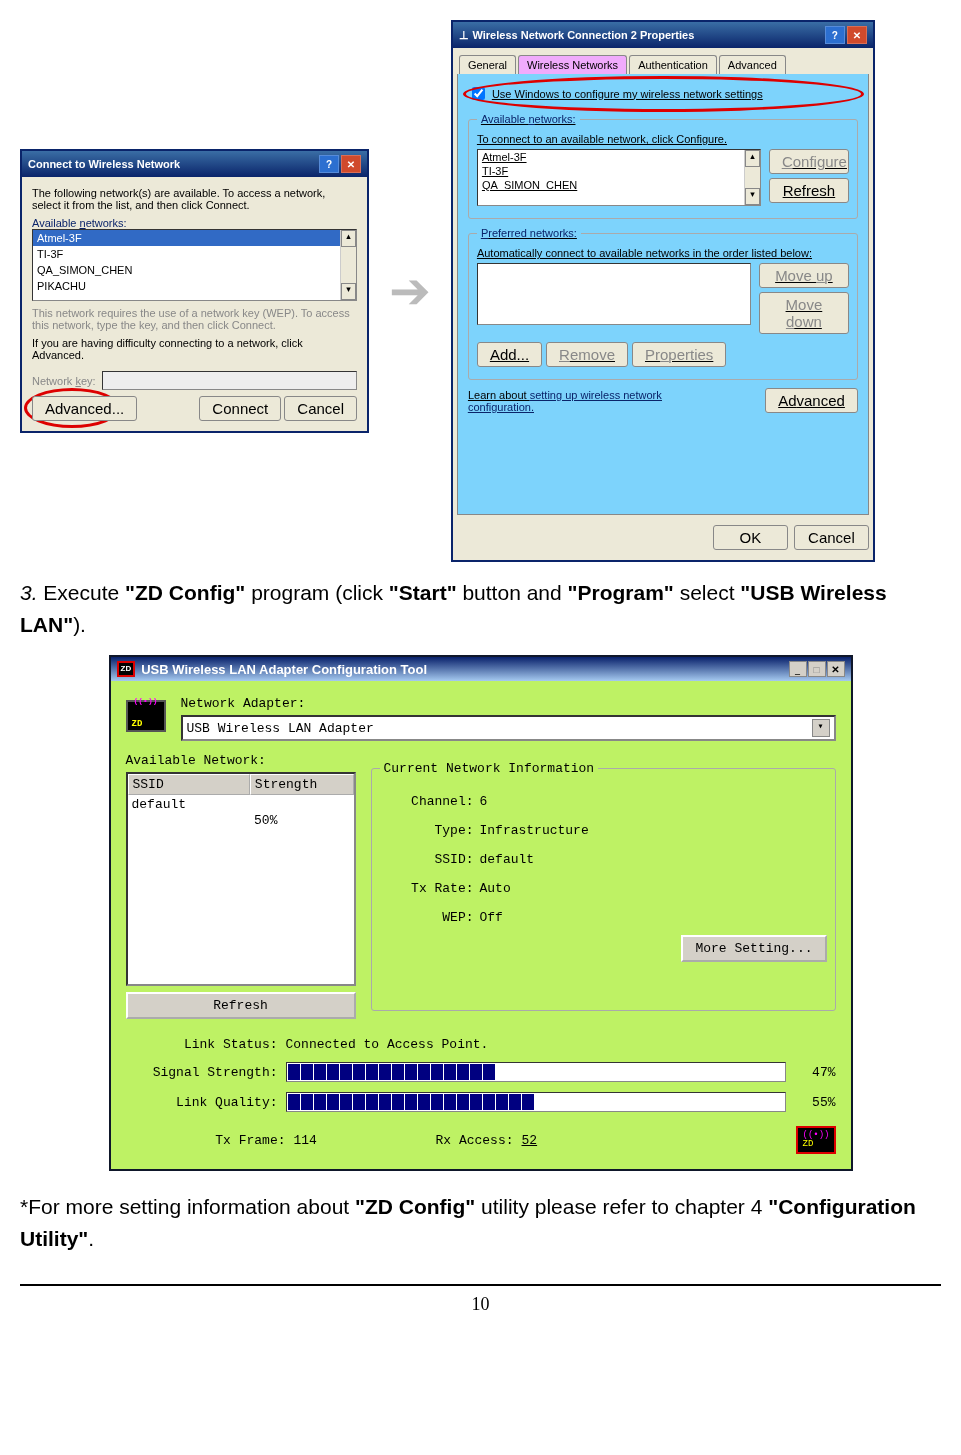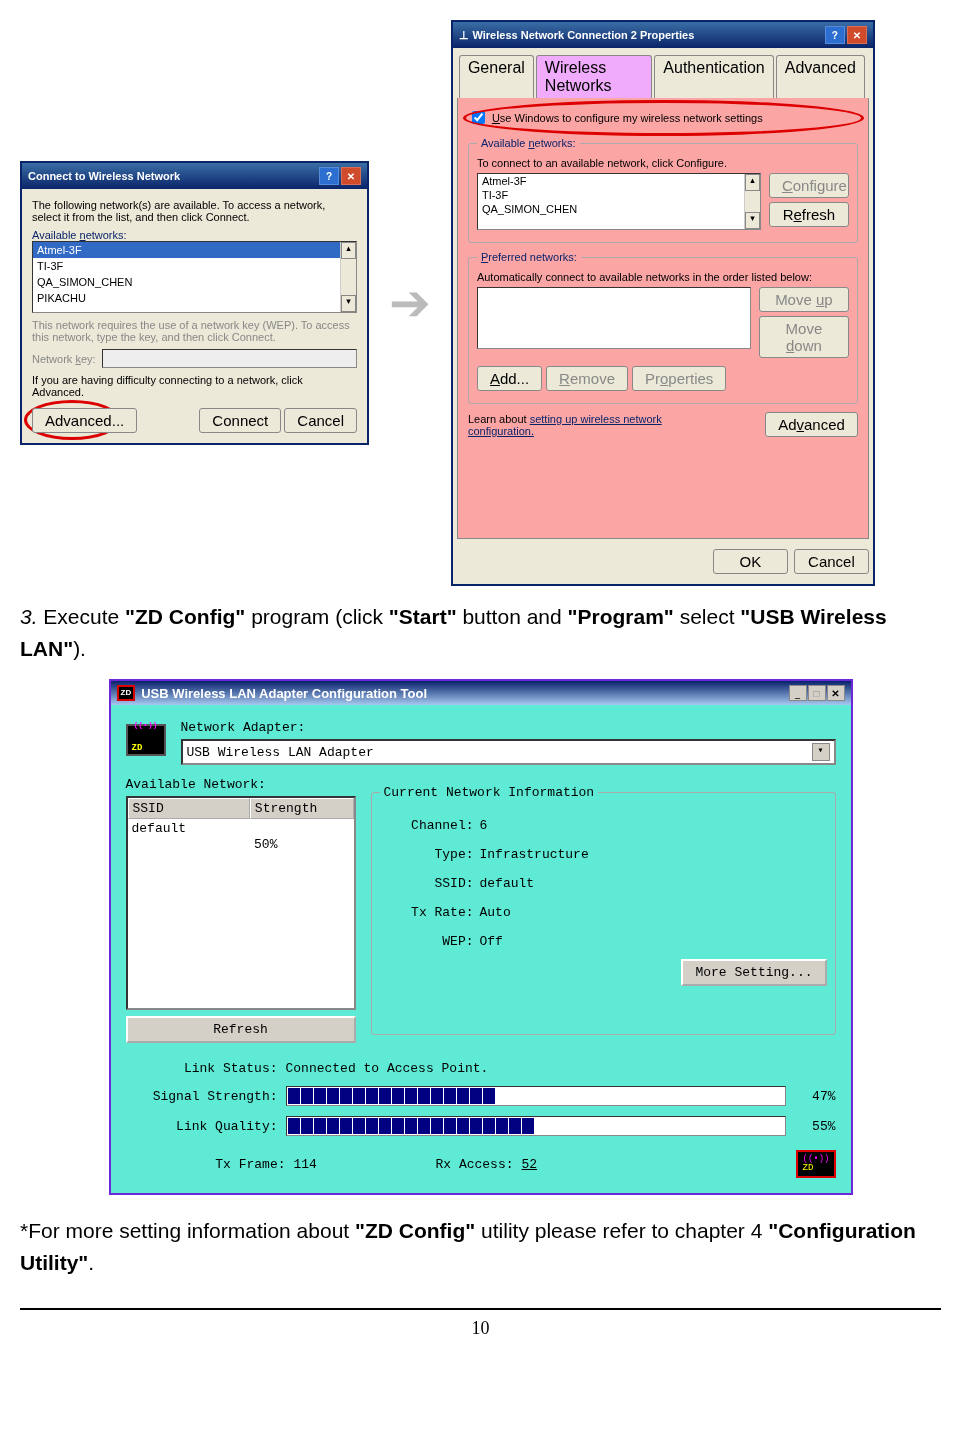--- a/index.html
+++ b/index.html
@@ -12,26 +12,26 @@
   .xp-body { padding:10px;}
   .listbox { background:#fff; border:1px inset #888; font-size:11px; height:70px; overflow:hidden;}
   .listbox .item { padding:2px 4px;}
   .listbox .item.sel { background:#316ac5; color:#fff;}
   .xp-btn { background:#ece9d8; border:1px solid #888; border-radius:3px; padding:3px 12px; font-size:15px; font-family:Tahoma,sans-serif;}
   .xp-btn.disabled { color:#888;}
   .fieldset-label { color:#0a246a;}
   .fieldset-label u { text-decoration:underline;}
   .arrow { font-size:50px; color:#bbb; margin:0 5px;}
   .tabs { display:flex; background:#ece9d8; padding:0 2px; margin-top:2px; position:relative; top:1px;}
-  .tab { border:1px solid #888; border-bottom:none; background:#ece9d8; padding:3px 8px; font-size:16px; margin-right:2px; border-radius:3px 3px 0 0;}
+  .tab { border:1px solid #888; border-bottom:none; background:#ece9d8; padding:3px 8px; font-size:11px; margin-right:2px; border-radius:3px 3px 0 0;}
   .tab.active { background:#f0abfc; position:relative; z-index:2;}
-  .tabcontent { border:1px solid #888; padding:10px; background:#fca5a5; min-height:420px;}
+  .tabcontent { border:1px solid #888; padding:10px; background:#7dd3fc; min-height:420px;text-decoration:underline;}
   .red-circle-wrap { position:relative;}
   .red-ellipse { position:absolute; border:3px solid #d00; border-radius:50%; pointer-events:none;}
-  .grey-window { border:2px solid #6d28d9; background:#5eead4; font-family:"Courier New",monospace; font-size:13px;}
+  .grey-window { border:2px solid #0f172a; background:#bef264; font-family:"Courier New",monospace; font-size:13px;}
   .grey-title { background:linear-gradient(#08216b,#a6caf0); color:#fff; font-family:Tahoma,sans-serif; font-weight:bold; font-size:13px; padding:4px 6px; display:flex; justify-content:space-between; align-items:center;}
   .grey-title .wbtns { display:flex; gap:1px;}
   .grey-title .wbtns span { width:16px;height:14px;background:#d4d0c8;border:1px solid #888;color:#000;font-size:10px;display:flex;align-items:center;justify-content:center;font-family:Tahoma;}
   .grey-body { padding:15px;}
   .combo { background:#fff; border:2px inset #888; padding:2px 4px; display:flex; justify-content:space-between; align-items:center;}
   .combo-btn { background:#d4d0c8; border:1px solid #888; width:16px; height:16px; font-size:10px; text-align:center;}
   .grey-btn { background:#d4d0c8; border:2px outset #fff; padding:4px 12px; font-family:"Courier New",monospace; font-size:13px;}
   .bar-bg { background:#fff; border:1px inset #888; height:16px; display:flex; padding:1px; gap:1px;}
   .bar-seg { background:#000080; width:12px; height:100%;}
   .instruction { font-family:Arial,sans-serif; font-size:21px; line-height:1.5; margin:15px 0;}
@@ -66,25 +66,25 @@
         <div class="item sel">Atmel-3F</div>
         <div class="item">TI-3F</div>
         <div class="item">QA_SIMON_CHEN</div>
         <div class="item">PIKACHU</div>
         <div class="scroll-stub">
             <span>▴</span>
             <span>▾</span>
           </div>
       </div>
       <div style="color:#888; margin:6px 0;">This network requires the use of a network key (WEP). To access this network, type the key, and then click Connect.</div>
+      <div style="margin-bottom:10px;">If you are having difficulty connecting to a network, click Advanced.</div>
       <div style="display:flex; align-items:center; gap:6px; margin-bottom:6px;">
         <span style="color:#888;">Network <u>k</u>ey:</span>
         <input type="text" style="flex: 1 1 0%; border: 1px inset rgb(136, 136, 136); background: rgb(238, 238, 238);" disabled="">
       </div>
-      <div style="margin-bottom:10px;">If you are having difficulty connecting to a network, click Advanced.</div>
       <div style="display:flex; justify-content:space-between;" class="red-circle-wrap">
         <button class="xp-btn" style="position:relative;z-index:1;">Advanced...</button>
         <div>
           <button class="xp-btn">Connect</button>
           <button class="xp-btn">Cancel</button>
         </div>
         <div class="red-ellipse" style="left:-8px; top:-8px; width:90px; height:34px;"></div>
       </div>
     </div>
   </div>

